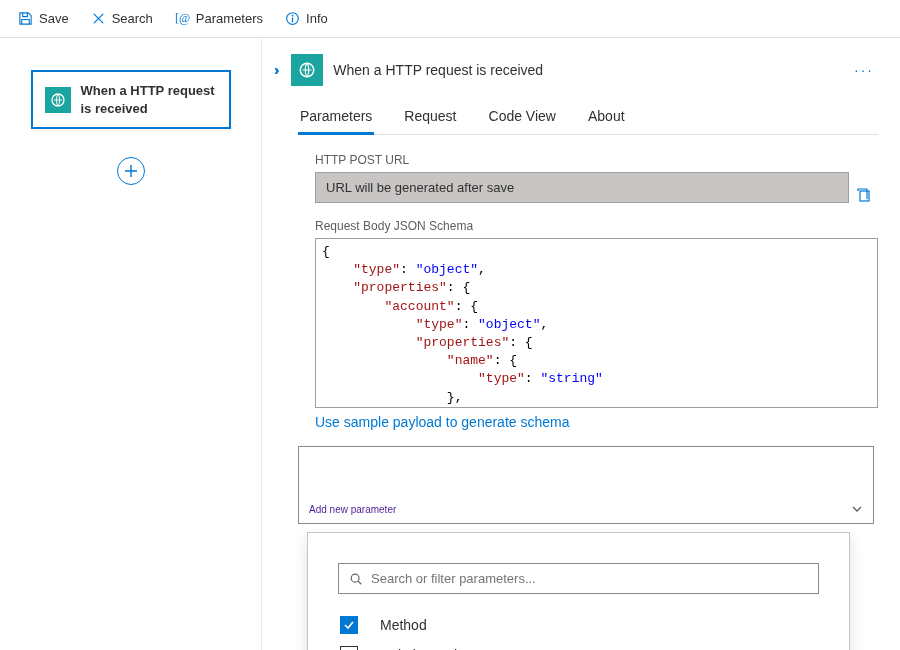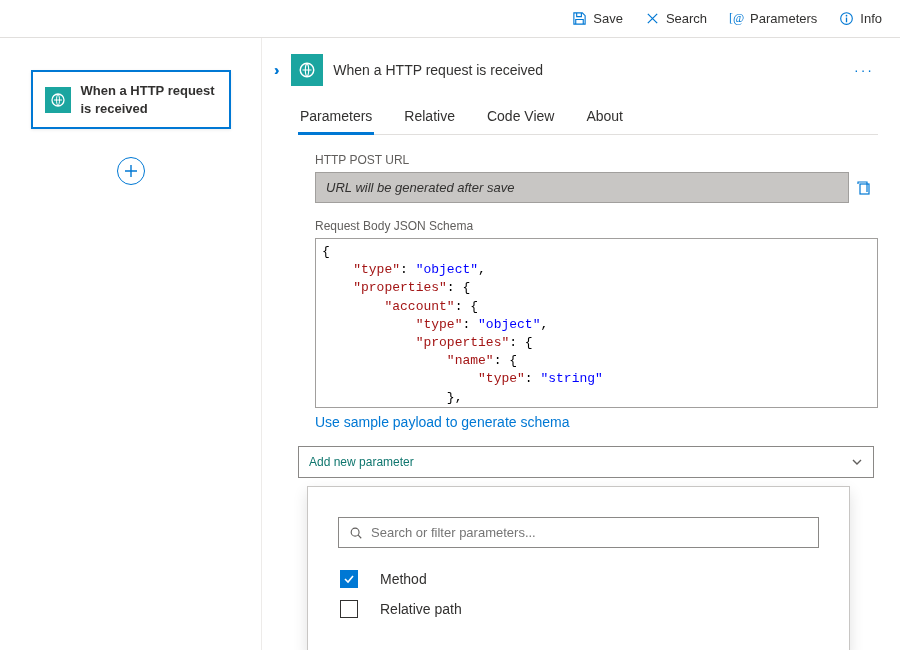--- a/index.html
+++ b/index.html
@@ -12,21 +12,20 @@
     height: 650px;
     overflow: hidden;
   }
   .toolbar {
     display: flex;
     align-items: center;
     gap: 2px;
     padding: 16px 8px;
     border-bottom: 1px solid #e1dfdd;
     height: 38px;
-    justify-content: flex-end;
   }
   .tb-btn {
     display: flex;
     align-items: center;
     gap: 6px;
     padding: 4px 10px;
     cursor: pointer;
     color: #323130;
     font-size: 13px;
   }
@@ -113,21 +112,21 @@
     position:absolute; left:0; right:0; bottom:-1px;
     height:3px; background:#0078d4;
   }
   .section {
     margin-left:45px;
     margin-bottom:16px;
   }
   .field-label {
     font-size:12px; color:#605e5c; margin-bottom:5px;
   }
-  .url-row { display:flex; gap:1px; align-items:center;font-style:italic; }
+  .url-row { display:flex; gap:1px; align-items:flex-end; }
   .url-box {
     flex:1; background:#c8c6c4; border:1px solid #a19f9d;
     padding:7px 10px; color:#323130; font-size:13px;
   }
   .copy-btn {
     width:28px; display:flex; align-items:center; justify-content:center;
     color:#0078d4; cursor:pointer;
   }
   .schema-box {
     width:100%; height:170px;
@@ -145,21 +144,21 @@
     color:#0078d4; font-size:14px; cursor:pointer; text-decoration:none;
     display:inline-block; margin-top:6px;
   }
   .dropdown {
     margin-left:28px;
     border:1px solid #8a8886;
     margin-right:4px;
   }
   .dropdown-header {
     display:flex; align-items:center; justify-content:space-between;
-    padding:8px 10px; cursor:pointer; font-size:12px; color:#0f766e;
+    padding:8px 10px; cursor:pointer; font-size:10px; color:#4c1d95;margin-top:48px;
   }
   .dropdown-menu {
     border:1px solid #c8c6c4;
     margin: 8px 28px 16px 37px;
     padding: 30px;
     box-shadow: 0 6px 14px rgba(0,0,0,.12);
     background:#fff;
   }
   .search-box {
     display:flex; align-items:center; gap:8px;
@@ -249,21 +248,21 @@
             <circle cx="8" cy="8" r="6" fill="none" stroke="#fff" stroke-width="1.3"></circle>
             <path d="M4 8h8M8 2c2 2 2 10 0 12M8 2c-2 2-2 10 0 12" fill="none" stroke="#fff" stroke-width="1"></path>
           </svg>
       </div>
       <div class="title">When a HTTP request is received</div>
       <div class="more-btn">···</div>
     </div>
 
     <div class="tabs">
       <div class="tab active">Parameters</div>
-      <div class="tab">Relative</div>
+      <div class="tab">Request</div>
       <div class="tab">Code View</div>
       <div class="tab">About</div>
     </div>
 
     <div class="section">
       <div class="field-label">HTTP POST URL</div>
       <div class="url-row">
         <div class="url-box">URL will be generated after save</div>
         <div class="copy-btn">
           <svg width="16" height="16" viewBox="0 0 16 16">

